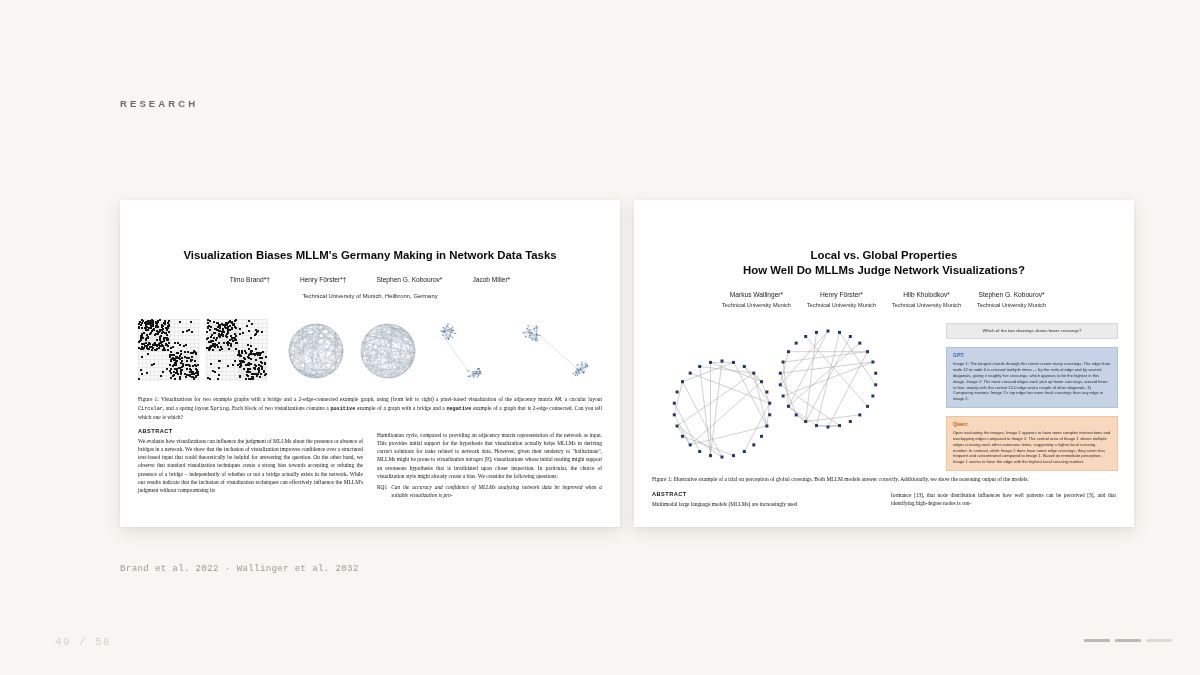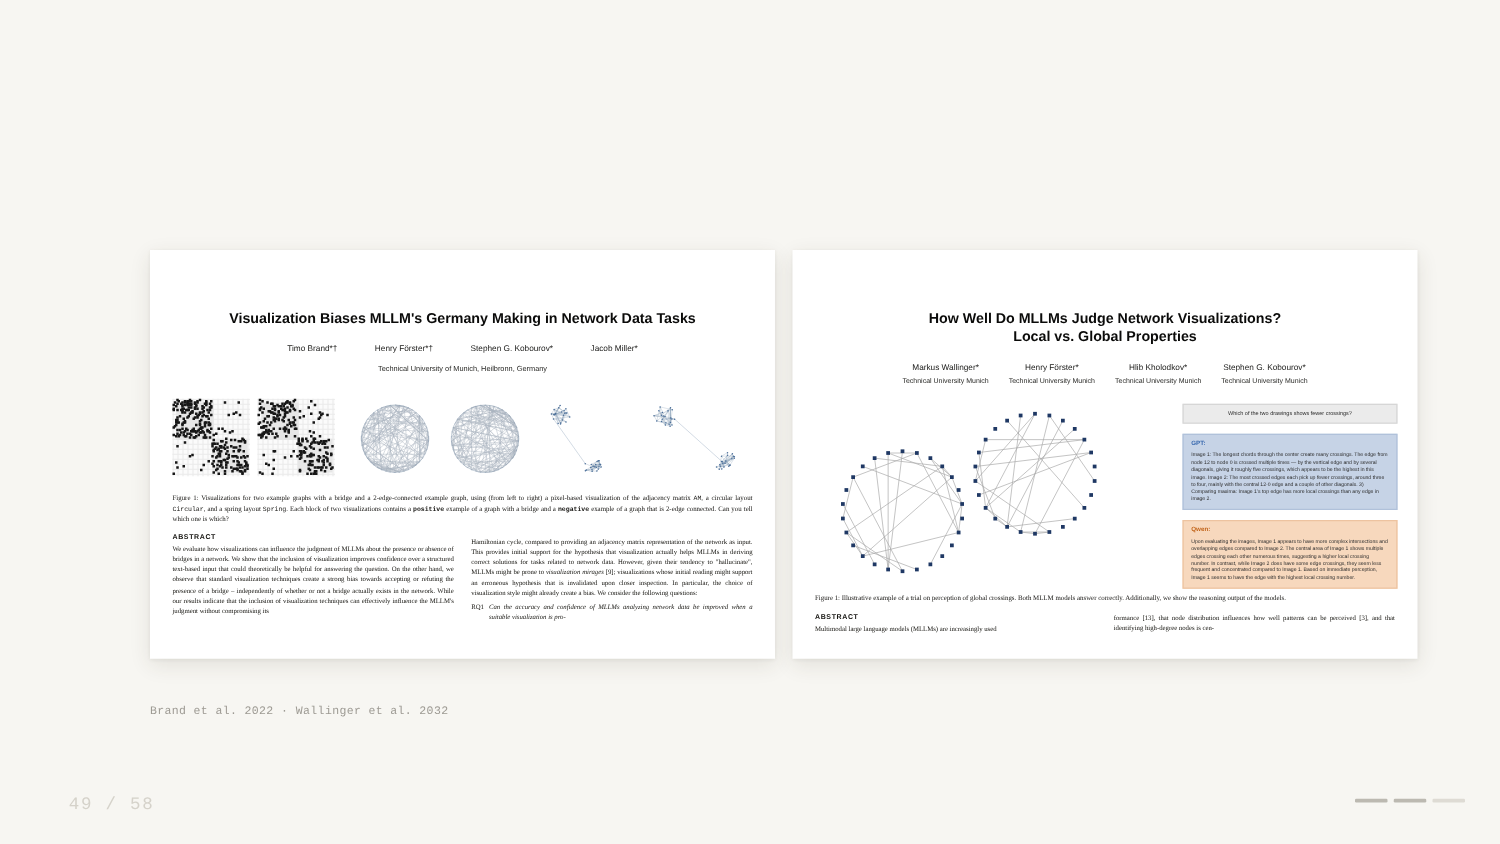--- a/index.html
+++ b/index.html
@@ -234,41 +234,42 @@
     letter-spacing: 0.3px;
     color: #9d9a93;
   }
   #caption-line .dot { padding: 0 6px; }
 
   #page-indicator {
     position: absolute;
     left: 55px;
     top: 636px;
     font-family: "Liberation Mono", monospace;
-    font-size: 14px;
+    font-size: 11px;
     letter-spacing: 1.4px;
     color: #d5d2ca;
   }
   #progress {
     position: absolute;
     right: 28px;
     top: 639px;
     display: flex;
     gap: 5px;
   }
   .dash {
     width: 26px;
     height: 3px;
     border-radius: 1px;
   }
 </style>
 </head>
 <body>
 
 <div id="slide-header">
+  <div id="eyebrow">RESEARCH</div>
 </div>
 
 <div class="card" id="card-left">
   <div class="paper">
 
     <div class="ptitle">Visualization Biases MLLM's Germany Making in Network Data Tasks</div>
 
     <div class="authors-row">
       <div class="author">
         <div class="author-name">Timo Brand*†</div>
@@ -1476,22 +1477,22 @@
       </div>
     </div>
 
   </div>
 </div>
 
 <div class="card" id="card-right">
   <div class="paper">
 
     <div class="ptitle">
+      <div>Local vs. Global Properties</div>
       <div>How Well Do MLLMs Judge Network Visualizations?</div>
-      <div>Local vs. Global Properties</div>
     </div>
 
     <div class="authors-row">
       <div class="author">
         <div class="author-name">Markus Wallinger*</div>
         <div class="author-affil">Technical University Munich</div>
       </div>
       <div class="author">
         <div class="author-name">Henry Förster*</div>
         <div class="author-affil">Technical University Munich</div>

